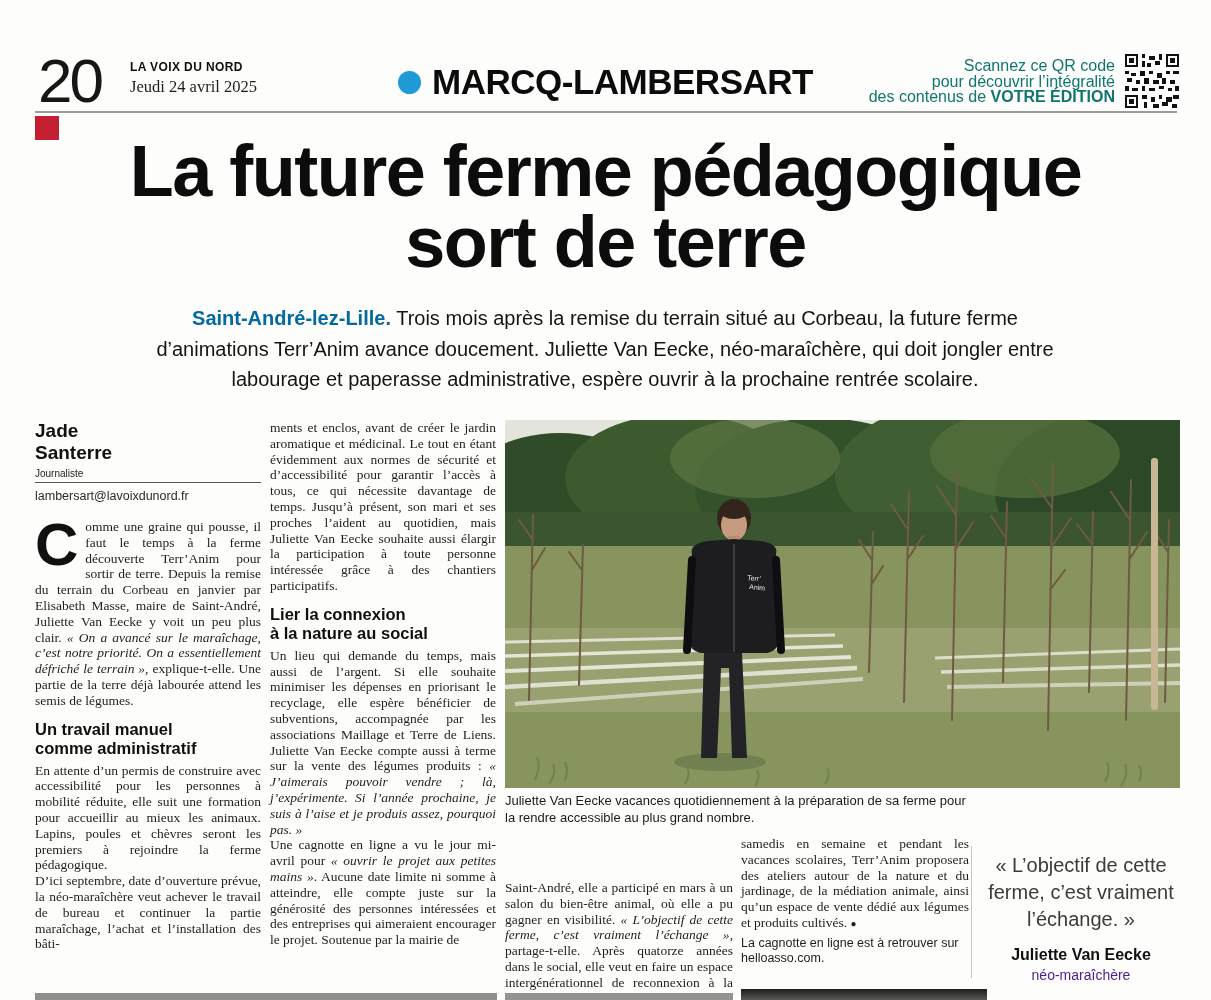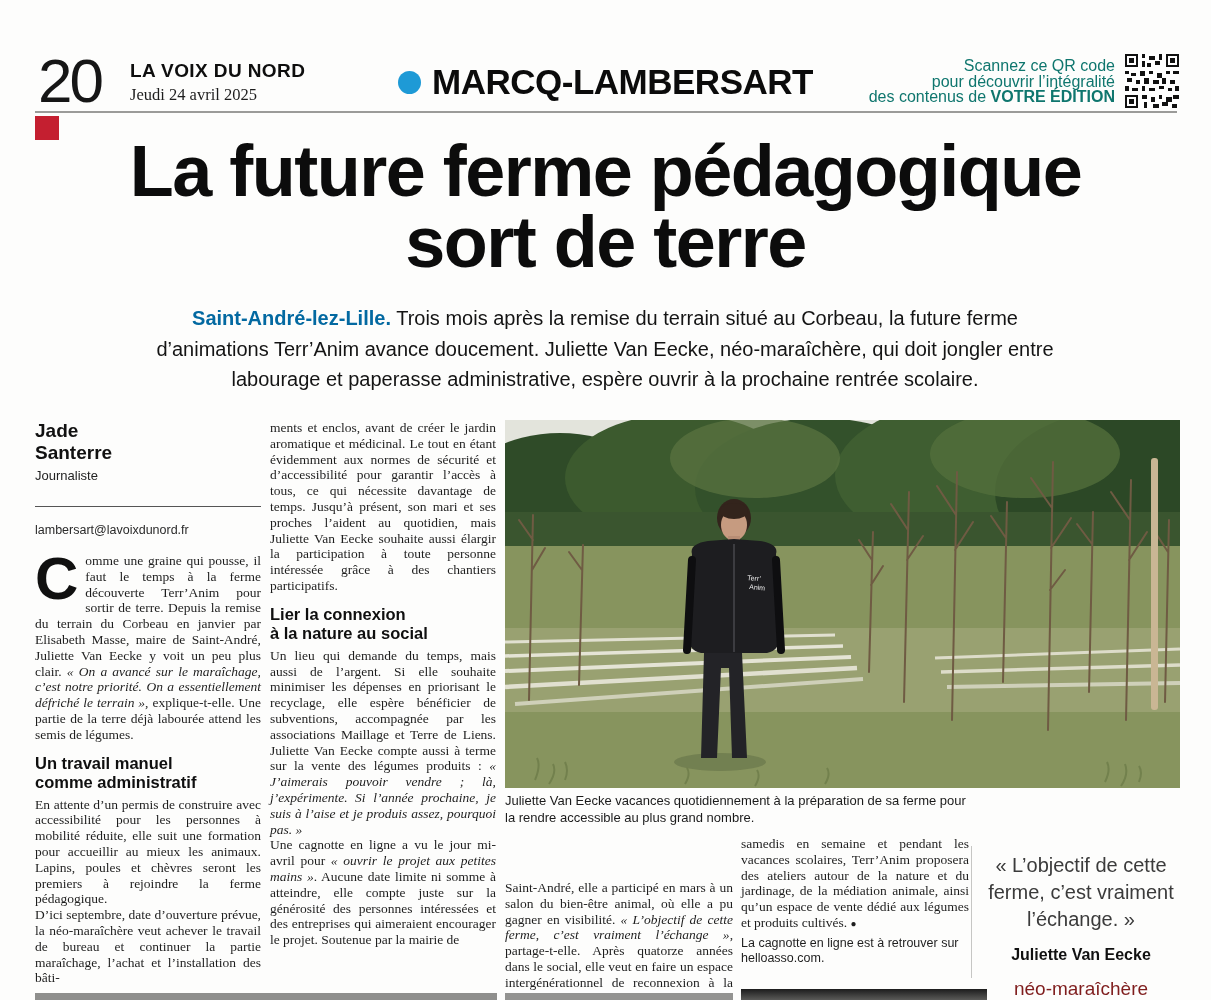--- a/index.html
+++ b/index.html
@@ -3,21 +3,21 @@
 <meta charset="utf-8">
 <style>
   html,body{margin:0;padding:0;background:#e9e9e7;}
   #page{position:relative;width:1211px;height:1000px;background:#fdfdfc;overflow:hidden;
         font-family:"Liberation Sans",sans-serif;color:#1c1c1c;margin:0 auto;}
   .abs{position:absolute;}
 
   
   .pagenum{left:38px;top:50px;font-size:62px;line-height:1;font-weight:400;letter-spacing:-3px;color:#161616;}
   .masthead{left:130px;top:60px;}
-  .mh-title{font-size:19px;font-weight:800;letter-spacing:.4px;color:#0e0e0e;}
+  .mh-title{font-size:12px;font-weight:800;letter-spacing:.4px;color:#0e0e0e;}
   .mh-date{font-size:16.5px;font-family:"Liberation Serif",serif;margin-top:3px;color:#1d1d1d;}
   .section{left:0;right:0;top:62px;text-align:center;}
   .section-inner{display:inline-flex;align-items:center;gap:11px;}
   .dot{width:23px;height:23px;border-radius:50%;display:inline-block;}
   .section-title{font-size:35px;font-weight:800;letter-spacing:-.5px;color:#0b0b0b;text-align:right;}
   .qrnote{right:96px;top:58px;text-align:right;font-size:16px;line-height:15.5px;color:#0f766e;}
   .qr{right:32px;top:54px;width:54px;height:54px;}
   .rule{top:111px;left:35px;width:1142px;height:2px;background:#9b9b99;}
   .redsq{left:35px;top:116px;width:24px;height:24px;}
 
@@ -30,39 +30,39 @@
   
   .col{position:absolute;top:420px;width:226px;}
   .col1{left:35px;}
   .col2{left:270px;width:226px;}
   .col3{left:505px;top:880px;width:228px;}
   .col4{left:741px;top:836px;width:228px;}
   .body{font-family:"Liberation Serif",serif;font-size:13.5px;line-height:15.8px;text-align:justify;
         color:#1e1e1e;margin:0;}
   .body i{font-style:italic;}
   .byline-first,.byline-last{font-size:19px;font-weight:700;line-height:22px;color:#111;}
-  .byline-role{font-size:13px;margin-top:4px;padding-bottom:23px;border-bottom:1.5px solid #555;color:#222;}
-  .byline-email{font-size:12.5px;margin-top:16px;margin-bottom:16px;color:#2a2a2a;}
+  .byline-role{font-size:10px;margin-top:4px;padding-bottom:3px;border-bottom:1.5px solid #555;color:#222;}
+  .byline-email{font-size:12.5px;margin-top:6px;margin-bottom:16px;color:#2a2a2a;}
   .dropcap{float:left;font-size:60px;line-height:47px;font-weight:800;padding:2px 7px 0 0;
            color:#101010;font-family:"Liberation Sans",sans-serif;}
   .subhead{font-size:16.5px;line-height:19.5px;font-weight:700;margin:11px 0 4px;color:#0f0f0f;
            font-family:"Liberation Sans",sans-serif;}
   .endmark{font-size:10px;font-family:"Liberation Sans",sans-serif;}
   .note{font-size:12.5px;line-height:15px;margin-top:4px;text-align:left;color:#1e1e1e;}
 
   
   .photo{left:505px;top:420px;width:675px;height:368px;background:#7c8a52;}
   .caption{left:505px;top:792px;width:470px;margin:0;font-size:13px;line-height:17px;color:#1b1b1b;}
 
   
   .vrule{left:971px;top:846px;width:1px;height:132px;background:#c6c6c4;}
   .pullquote{left:982px;top:852px;width:198px;text-align:center;}
   .pq-text{font-size:20px;line-height:27px;color:#3b3b3b;}
   .pq-author{font-size:16px;font-weight:700;margin-top:13px;color:#111;}
-  .pq-role{font-size:19px;color:#7f1d1d;margin-top:14px;}
+  .pq-role{font-size:14px;color:#4c1d95;margin-top:3px;}
 
   
   .bar1{left:35px;top:993px;width:462px;height:7px;background:#8f8f8d;}
   .bar2{left:505px;top:993px;width:228px;height:7px;background:#939391;}
   .bar3{left:741px;top:989px;width:246px;height:11px;background:linear-gradient(#1c1c1c,#5a5a58);}
 </style>
 </head>
 <body>
 
 <div id="page">

